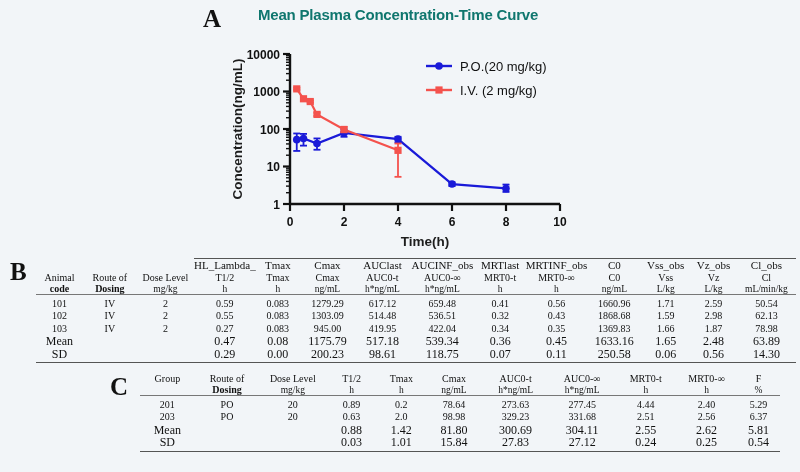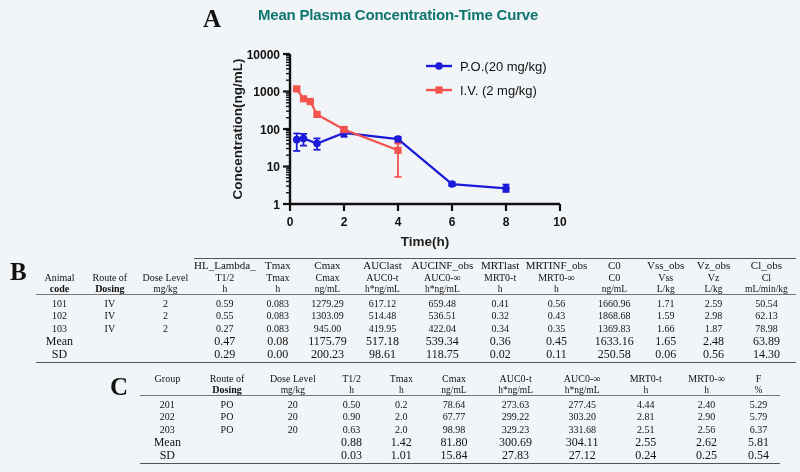--- a/index.html
+++ b/index.html
@@ -314,21 +314,21 @@
       </tr>
       <tr class="boldrow">
         <td>SD</td>
         <td></td>
         <td></td>
         <td>0.29</td>
         <td>0.00</td>
         <td>200.23</td>
         <td>98.61</td>
         <td>118.75</td>
-        <td>0.02</td>
+        <td>0.07</td>
         <td>0.11</td>
         <td>250.58</td>
         <td>0.06</td>
         <td>0.56</td>
         <td>14.30</td>
       </tr>
       <tr>
         <td colspan="14" class="rule-bot" style="height:2px"></td>
       </tr>
     </tbody>
@@ -363,41 +363,28 @@
         <td>h</td>
         <td>%</td>
       </tr>
       <tr>
         <td colspan="11" class="rule-mid" style="height:3px"></td>
       </tr>
       <tr class="datarow">
         <td>201</td>
         <td>PO</td>
         <td>20</td>
-        <td>0.50</td>
+        <td>0.89</td>
         <td>0.2</td>
         <td>78.64</td>
         <td>273.63</td>
         <td>277.45</td>
         <td>4.44</td>
         <td>2.40</td>
         <td>5.29</td>
-      </tr>
-      <tr class="datarow">
-        <td>202</td>
-        <td>PO</td>
-        <td>20</td>
-        <td>0.90</td>
-        <td>2.0</td>
-        <td>67.77</td>
-        <td>299.22</td>
-        <td>303.20</td>
-        <td>2.81</td>
-        <td>2.90</td>
-        <td>5.79</td>
       </tr>
       <tr class="datarow">
         <td>203</td>
         <td>PO</td>
         <td>20</td>
         <td>0.63</td>
         <td>2.0</td>
         <td>98.98</td>
         <td>329.23</td>
         <td>331.68</td>

